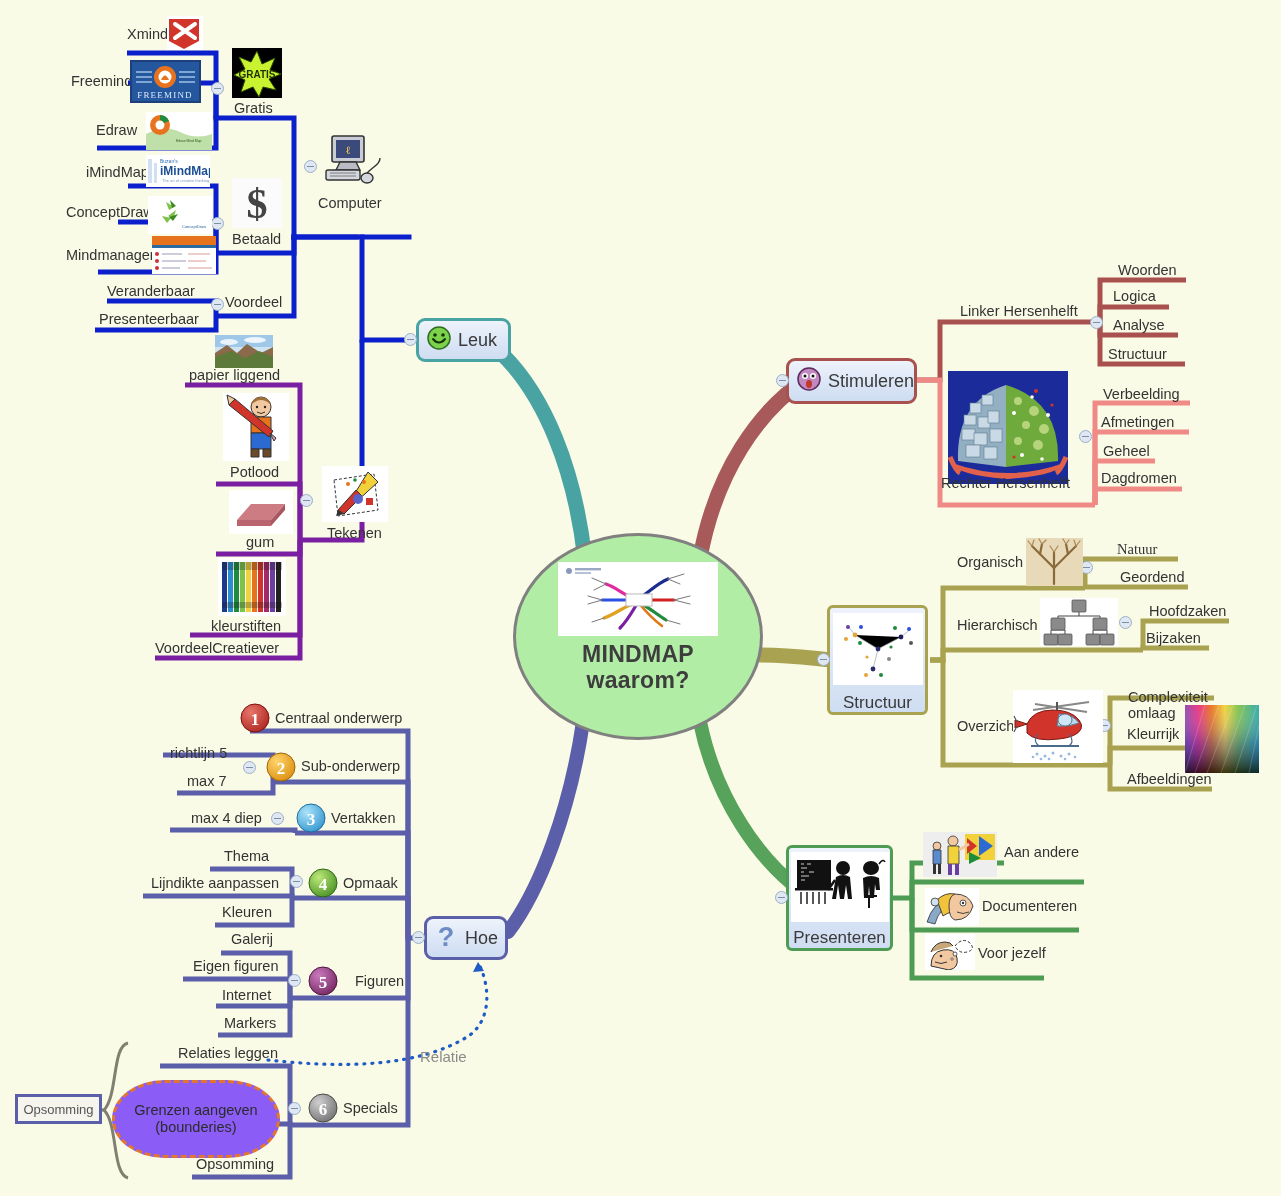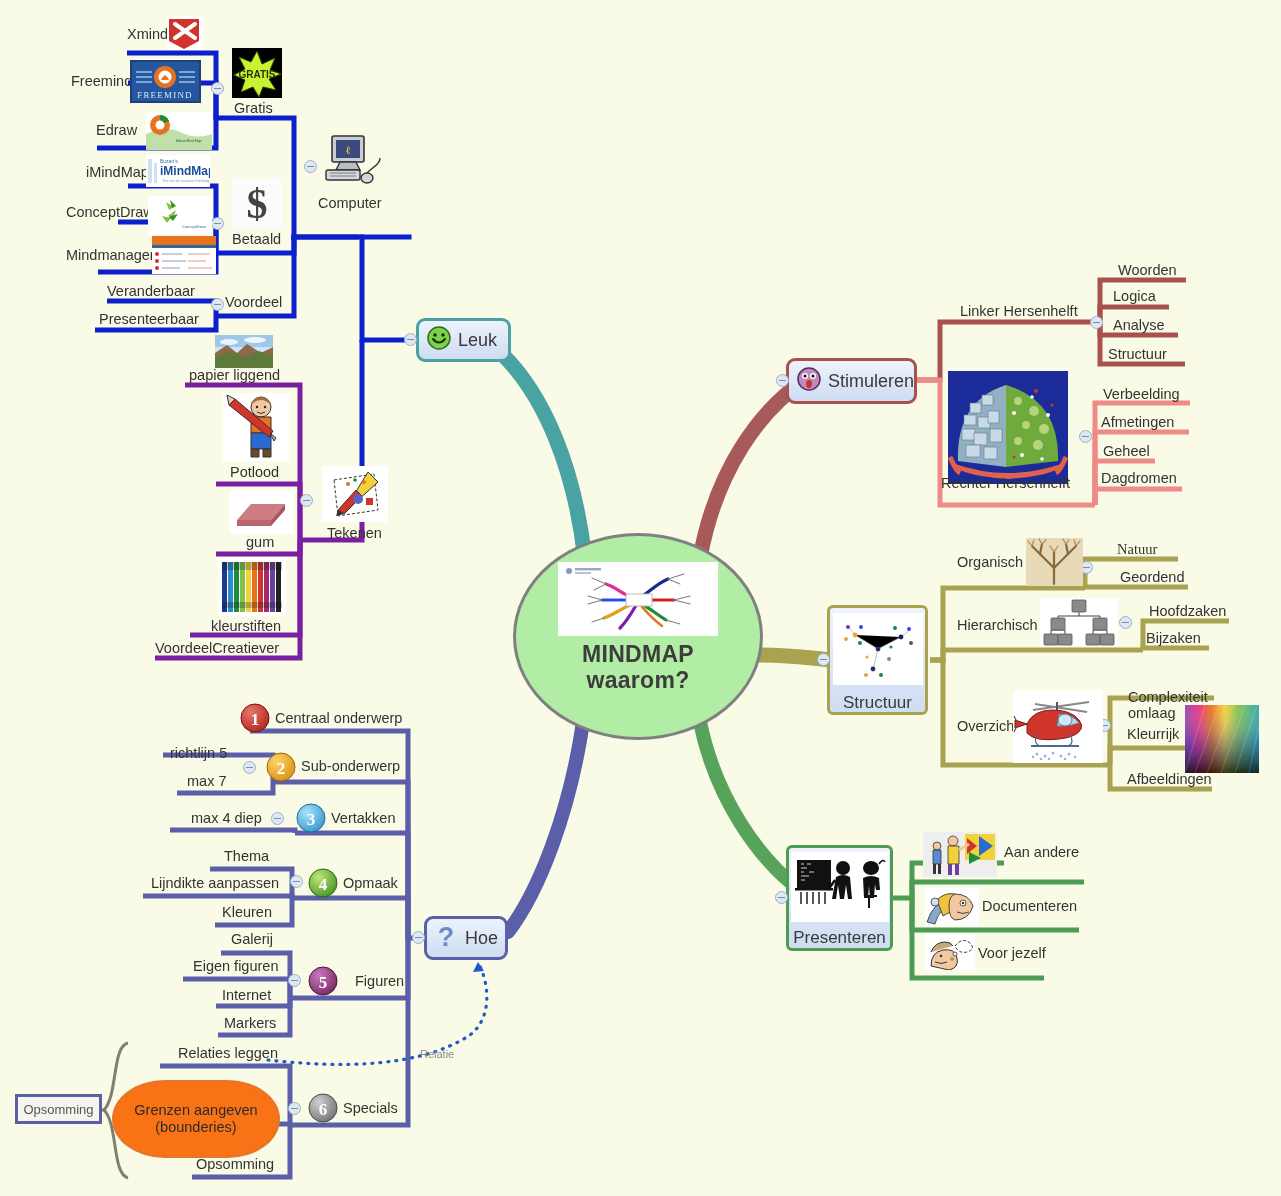--- a/index.html
+++ b/index.html
@@ -55,33 +55,33 @@
     position:absolute;width:13px;height:13px;border-radius:50%;
     background:#dfe7f2;border:1px solid #9bb0c9;box-sizing:border-box;
   }
   .knob:after{
     content:"";position:absolute;left:2px;top:5px;width:7px;height:1px;background:#7b8fa8;
   }
 
   
   #cloud{
     position:absolute;left:112px;top:1080px;width:168px;height:78px;
-    background:#f97316;border:3px dashed #E2762E;border-radius:54px/40px;
+    background:#8b5cf6;border:3px dashed #E2762E;border-radius:54px/40px;
     box-sizing:border-box;
     display:flex;align-items:center;justify-content:center;text-align:center;
     font-size:14.5px;line-height:1.15;color:#2b2b2b;
   }
   
   #callout{
     position:absolute;left:15px;top:1094px;width:87px;height:30px;
     border:3px solid #5b5ea8;background:#F5F5EE;box-sizing:border-box;
     display:flex;align-items:center;justify-content:center;
     font-size:13px;color:#555;
   }
-  .reltxt{position:absolute;font-size:11px;color:#8a8a8a;}
+  .reltxt{position:absolute;font-size:15px;color:#8a8a8a;}
 </style>
 </head>
 <body style="background: rgb(250, 251, 230);">
 
 <div id="canvas">
 
 <svg class="links" viewBox="0 0 1281 1196">
   <defs></defs>
 
   <path d="M585,560 C575,470 545,395 500,352" stroke="#4AA3A3" stroke-width="15" fill="none" stroke-linecap="round"></path>

